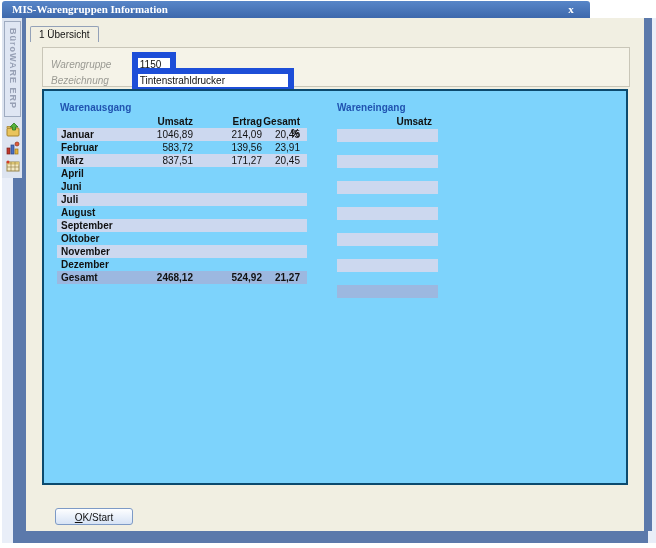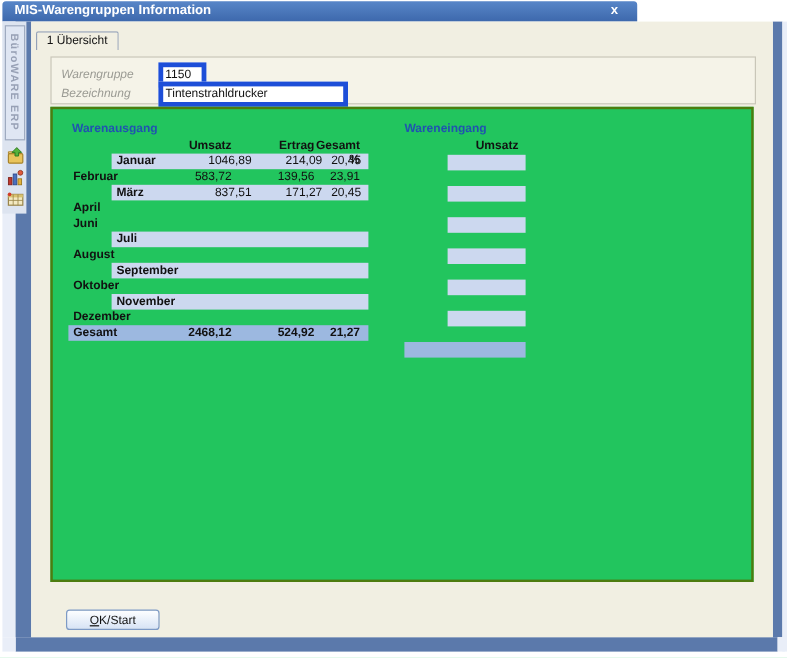--- a/index.html
+++ b/index.html
@@ -1,23 +1,23 @@
 <!DOCTYPE html>
 <html><head>
 <meta charset="utf-8">
 <style>
   html,body{margin:0;padding:0;background:#ffffff;}
   .win{position:relative;width:656px;height:548px;background:#ffffff;
        font-family:"Liberation Sans",sans-serif;font-size:10px;color:#111;overflow:hidden;}
   .abs{position:absolute;}
 
   
-  .titlebar{left:2px;top:1px;width:529px;height:17px;
+  .titlebar{left:2px;top:1px;width:588px;height:17px;
     background:linear-gradient(to bottom,#5886c8,#3d68ac);
-    border-radius:3px 3px 0 0;color:#fff;font-weight:bold;font-size:11px;line-height:17px;}
+    border-radius:3px 3px 0 0;color:#fff;font-weight:bold;font-size:11px;line-height:17px;font-family:Liberation Serif, serif;}
   .title-text{padding-left:10px;}
   .close-x{position:absolute;right:12px;top:0;width:14px;height:17px;line-height:16px;
     text-align:center;color:#fff;font-weight:bold;font-size:11px;cursor:default;}
 
   
   .gutter-left{left:2px;top:18px;width:11px;height:513px;background:#e9eef8;}
   .strip-left{left:13px;top:18px;width:13px;height:513px;background:#5b79ab;}
   .strip-right{left:644px;top:18px;width:8px;height:513px;background:#5b79ab;}
   .edge-right{left:652px;top:18px;width:4px;height:525px;background:#e9eef8;}
   .frame-bottom{left:13px;top:531px;width:635px;height:12px;background:#5b79ab;}
@@ -41,33 +41,33 @@
     border-radius:2px 2px 0 0;cursor:pointer;}
   .tab.active{background:#f1efe2;height:12px;position:relative;z-index:2;}
   .tab.inactive{background:#dfe5f0;height:11px;margin-left:1px;color:#222;}
   .u{text-decoration:underline;}
 
   
   .groupbox{position:absolute;left:16px;top:29px;width:586px;height:38px;
     border:1px solid #c9c6b8;background:#f5f3e8;}
   .frow{position:absolute;left:8px;height:15px;line-height:15px;}
   .flabel{display:inline-block;width:78px;color:#9a9a93;font-size:10px;vertical-align:middle;font-style:italic;}
-  .finput{vertical-align:middle;height:13px;border:4px solid #1d4ed8;background:#fff;
+  .finput{vertical-align:middle;height:13px;border:6px solid #1d4ed8;background:#fff;
     font-family:"Liberation Sans",sans-serif;font-size:10px;padding:0 2px;color:#111;}
 
   
   .board{position:absolute;left:16px;top:71px;width:582px;height:392px;
-    background:#22c55e;border:2px solid #4d7c0f;}
+    background:#7dd3fc;border:2px solid #0c4a6e;}
   .sec-title{position:absolute;font-weight:bold;color:#2053b0;font-size:10px;}
   .tbl{position:absolute;}
   .hrow,.trow{display:flex;font-size:10px;}
   .hrow{height:12px;line-height:12px;font-weight:bold;}
   .trow{height:13px;line-height:13px;}
   .rrow{height:13px;}
-  .stripe{background:#ccd8ef;margin-left:36px;}
+  .stripe{background:#ccd8ef;}
   .total{background:#9cb8e0;font-weight:bold;}
   .c-month{width:73px;padding-left:4px;font-weight:bold;overflow:hidden;}
   .c-num{text-align:right;}
   .c-um{width:59px;}
   .c-er{width:69px;}
   .c-pc{width:38px;}
   .c-pad{width:7px;}
   .r-um{width:95px;padding-right:6px;text-align:right;font-weight:bold;height:12px;line-height:12px;font-size:10px;}
 
   

